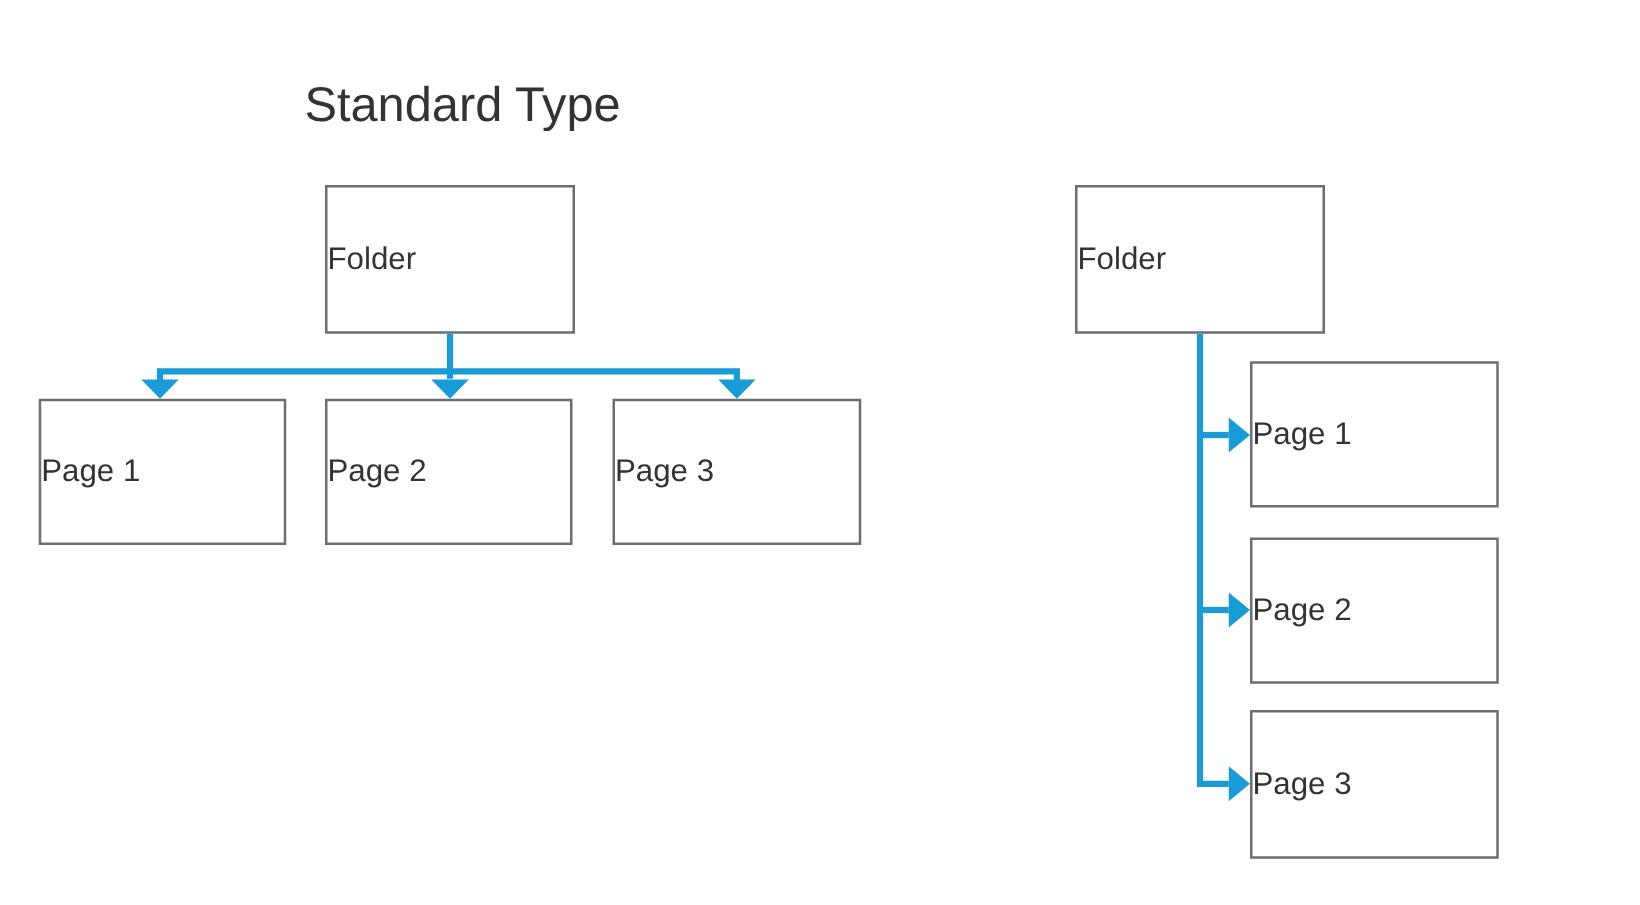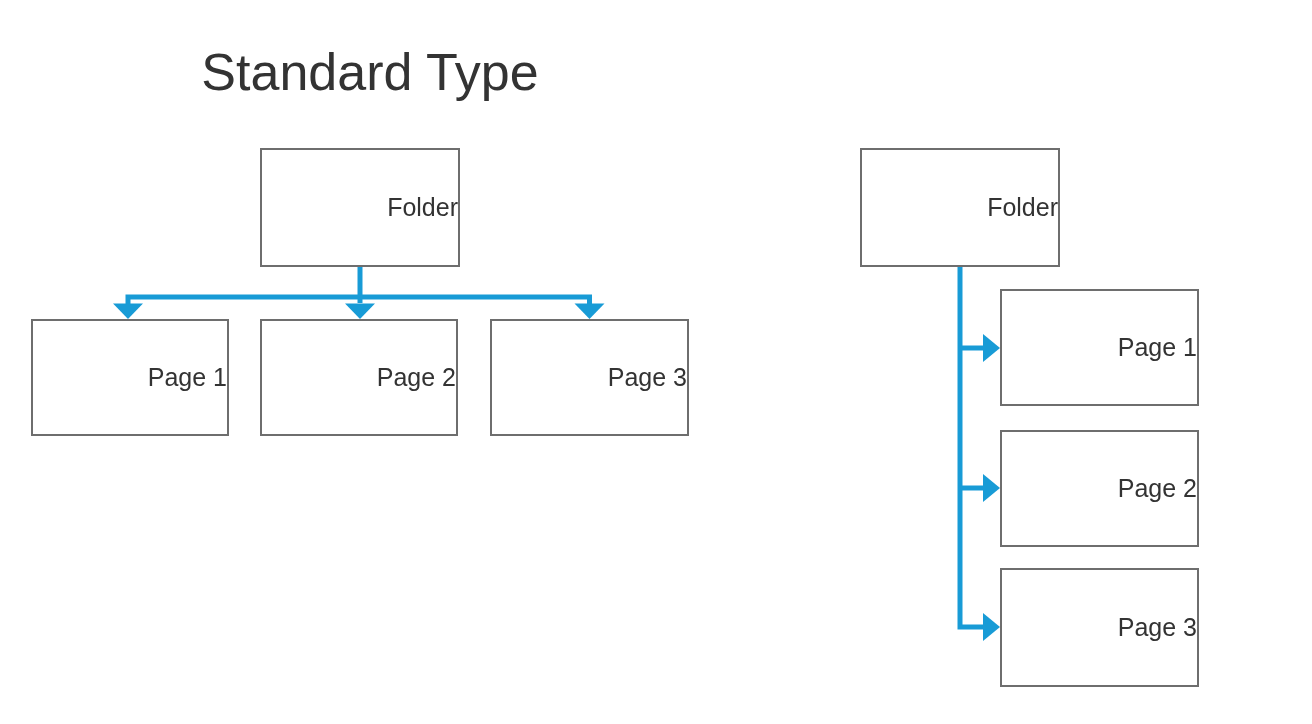--- a/index.html
+++ b/index.html
@@ -36,32 +36,33 @@
     stroke-width: 5;
     stroke-linejoin: miter;
   }
   .arrowhead {
     fill: var(--accent);
     stroke: none;
   }
   .diagram-title {
     position: absolute;
     transform: translateX(-50%);
-    font-size: 52px;
+    font-size: 39px;
     line-height: 1.1;
     color: var(--text);
     white-space: nowrap;
+    margin-top: 20px;
   }
   .node {
     position: absolute;
     border: 2px solid var(--box-border);
     background: #fff;
     display: flex;
     align-items: center;
-    justify-content: flex-end;
+    justify-content: flex-start;
     font-size: 25px;
     color: var(--text);
   }
 </style>
 </head>
 <body>
 
 <div class="canvas">
 
   <svg class="connectors" viewBox="0 0 1312 724" aria-hidden="true">

